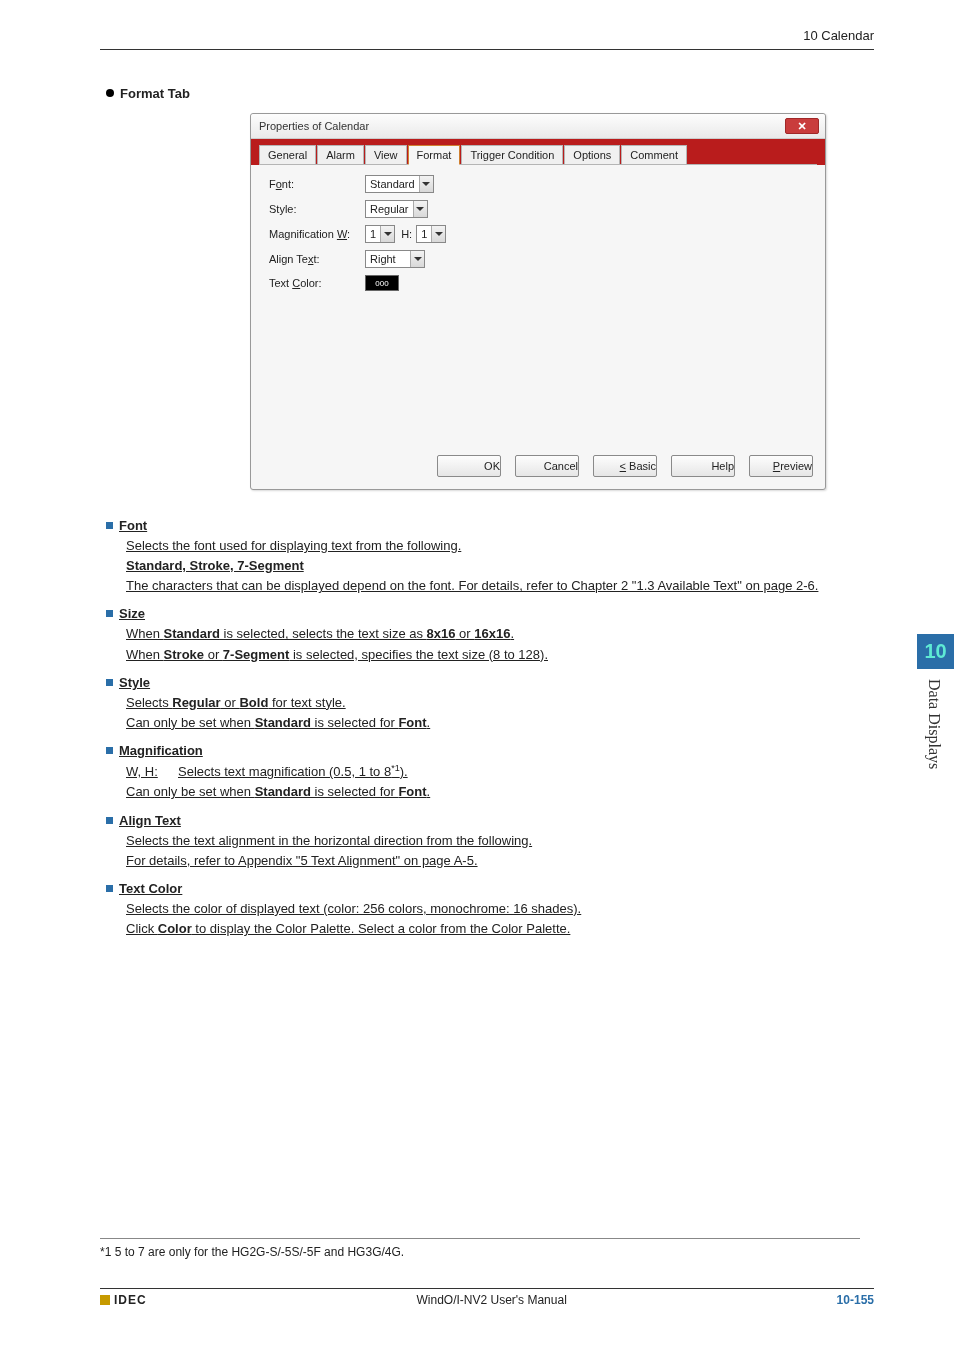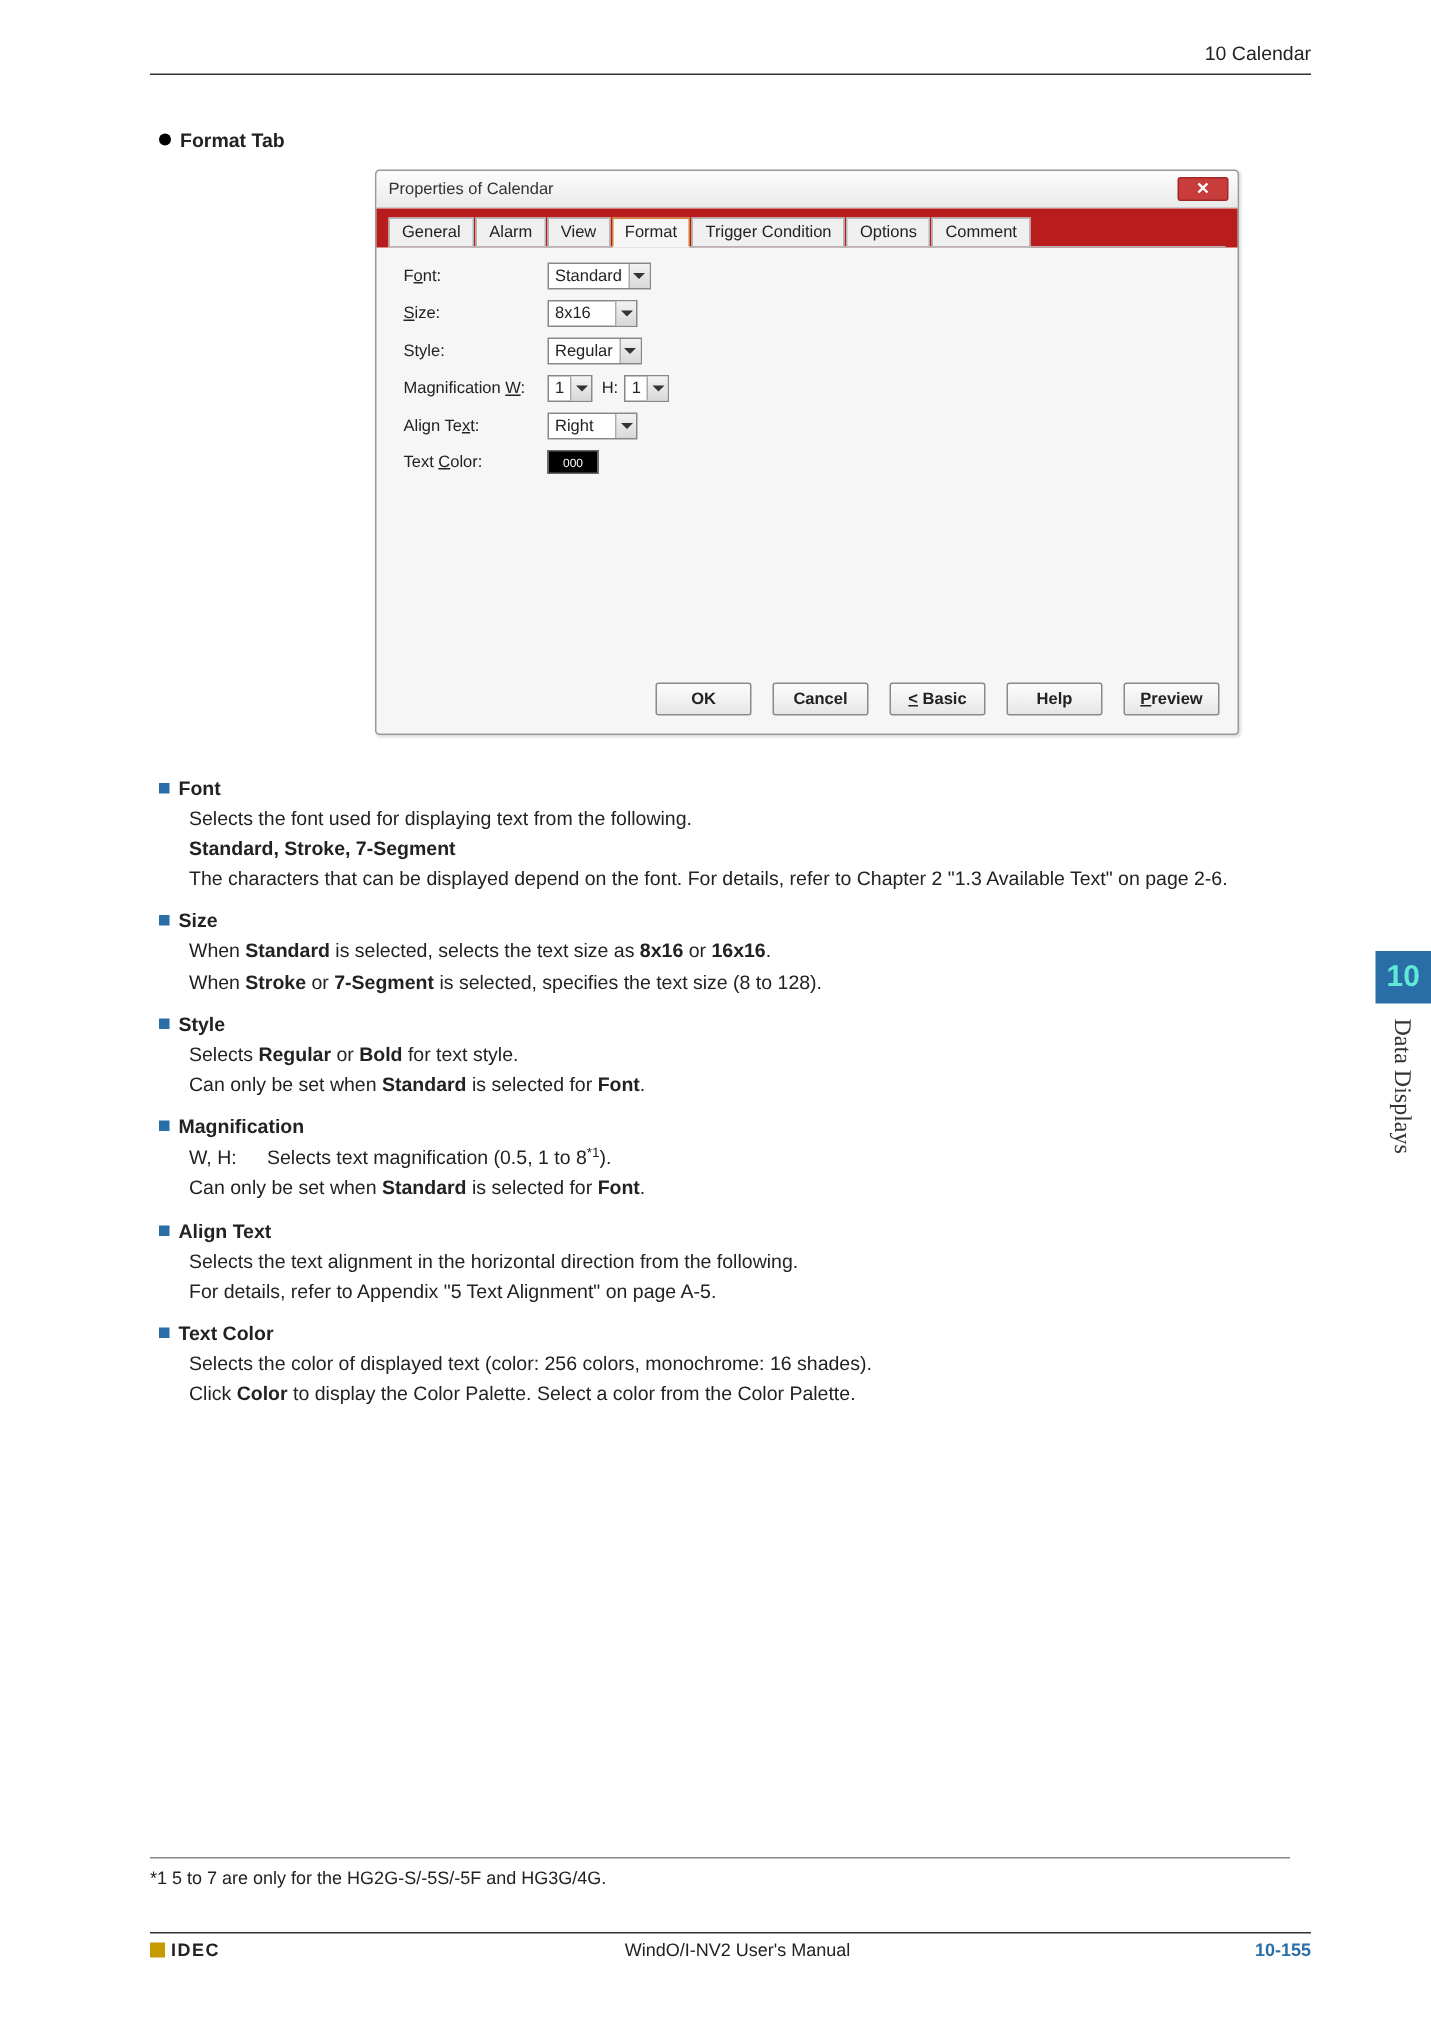--- a/index.html
+++ b/index.html
@@ -149,27 +149,26 @@
     gap: 14px;
     padding: 10px 12px 12px;
   }
   .dlg-btn {
     min-width: 64px;
     height: 22px;
     font-size: 11px;
     background: linear-gradient(#fdfdfd,#e6e6e6);
     border: 1px solid #8a8a8a;
     border-radius: 2px;
-    text-align: center;
+    text-align: right;
     line-height: 20px;
-    font-weight: bold;
   }
   .dlg-btn .ul { text-decoration: underline; }
   
-  .desc-item { margin: 10px 0 6px 6px; }
+  .desc-item { margin: 10px 0 6px 6px; text-decoration: underline; }
   .sq-bullet {
     display: inline-block;
     width: 7px; height: 7px;
     background: #2a6ea8;
     margin-right: 6px;
     vertical-align: 1px;
   }
   .desc-heading { font-weight: bold; font-size: 13px; }
   .desc-body {
     margin: 3px 0 0 20px;
@@ -265,27 +264,20 @@
       </div>
       <div class="tab-body">
         <div class="form-row">
           <span class="form-label"><span>F</span><span class="ul">o</span><span>nt:</span></span>
           <div class="combo">
             <span class="combo-text">Standard</span>
             <span class="combo-arrow"></span>
           </div>
         </div>
         <div class="form-row">
-          <span class="form-label"><span class="ul">S</span><span>ize:</span></span>
-          <div class="combo">
-            <span class="combo-text" style="min-width:44px">8x16</span>
-            <span class="combo-arrow"></span>
-          </div>
-        </div>
-        <div class="form-row">
           <span class="form-label">Style:</span>
           <div class="combo">
             <span class="combo-text" style="min-width:44px">Regular</span>
             <span class="combo-arrow"></span>
           </div>
         </div>
         <div class="form-row">
           <span class="form-label"><span>Magnification </span><span class="ul">W</span><span>:</span></span>
           <div class="combo small">
             <span class="combo-text">1</span>

